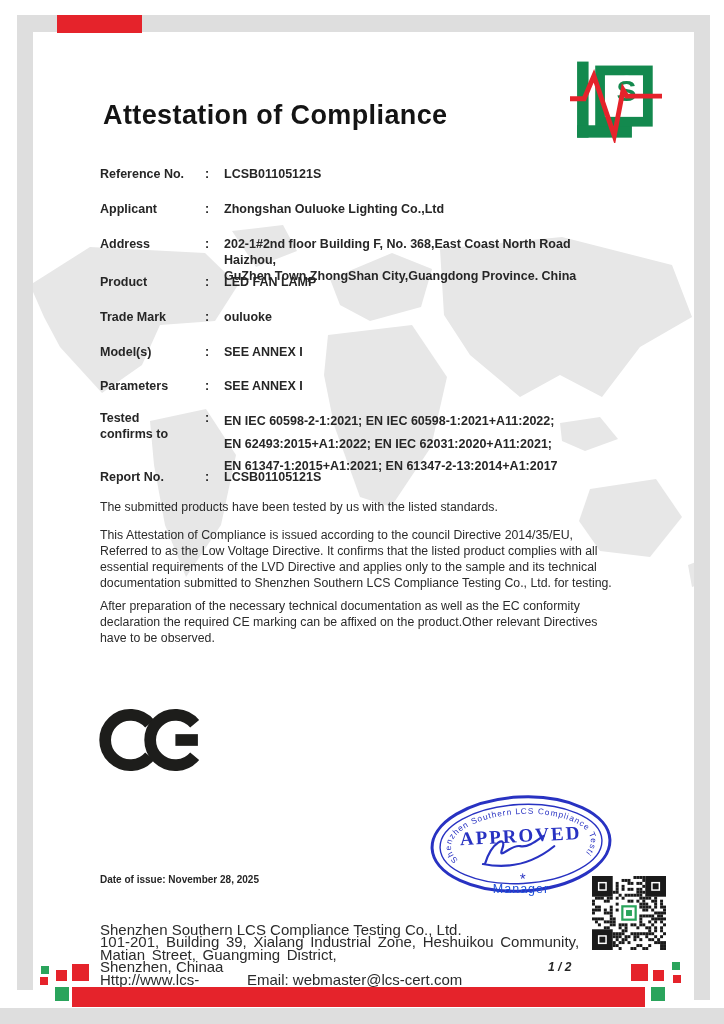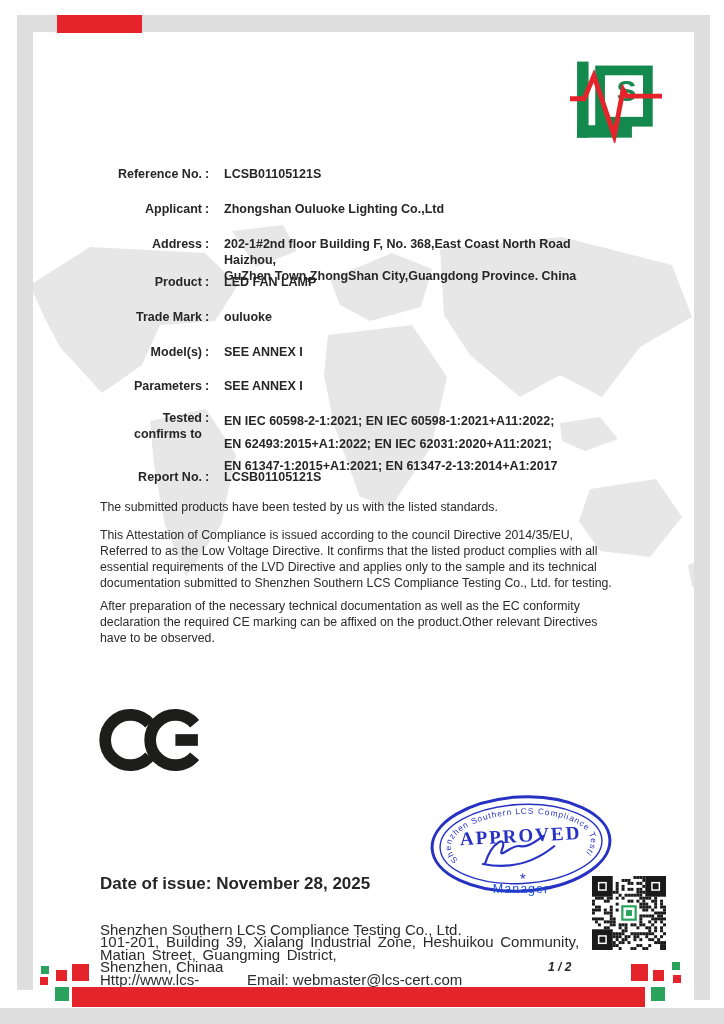--- a/index.html
+++ b/index.html
@@ -8,28 +8,28 @@
   .abs{position:absolute;}
   .z0{z-index:0;}.z1{z-index:1;}.z2{z-index:2;}
   
   .bar{position:absolute;background:#dedede;}
   .redseg{position:absolute;background:#e5232b;}
   
   .title{position:absolute;left:103px;top:100px;font-size:27px;font-weight:700;
          letter-spacing:.4px;color:#141414;}
   
   .row{position:absolute;left:100px;width:525px;font-size:12.5px;font-weight:700;line-height:16px;}
-  .row .lbl{position:absolute;left:0;top:0;width:102px;white-space:pre-line;text-align:right;}
+  .row .lbl{position:absolute;left:0;top:0;width:102px;white-space:pre-line;}
   .row .sep{position:absolute;left:105px;top:0;}
   .row .val{position:absolute;left:124px;top:0;width:402px;white-space:pre-line;}
   .row.std .val{line-height:22.5px;}
   
   .para{position:absolute;left:100px;width:532px;font-size:12.3px;line-height:16px;
         white-space:pre-line;color:#2b2b2b;}
-  .dateline{position:absolute;left:100px;top:874px;font-size:17px;font-weight:700;}
+  .dateline{position:absolute;left:100px;top:874px;font-size:10px;font-weight:700;}
   
   .stampwrap{position:absolute;left:426px;top:790px;width:190px;height:108px;transform:rotate(-3deg);}
   .manager{position:absolute;left:426px;top:882px;width:190px;text-align:center;
            font-size:12.5px;color:#1d4ed8;letter-spacing:1px;}
   
   .footer{position:absolute;left:100px;top:924px;width:524px;font-size:15px;line-height:12.4px;color:#2b2b2b;}
   .footer .cols{display:flex;}
   .footer .cols .c1{width:147px;}
   .pagenum{position:absolute;left:548px;top:960px;font-size:12px;font-weight:700;font-style:italic;}
   .sq{position:absolute;}
@@ -60,20 +60,21 @@
 
   <svg class="abs z2" style="left:570px;top:58px" width="92" height="85" viewBox="0 0 104 96">
     <rect x="8" y="4" width="13" height="86" fill="#13894e"></rect>
     <rect x="8" y="76" width="62" height="14" fill="#13894e"></rect>
     <rect x="34" y="14" width="54" height="58" fill="none" stroke="#13894e" stroke-width="11"></rect>
     <circle cx="64" cy="37" r="17" fill="#ffffff"></circle>
     <text x="64" y="49" text-anchor="middle" font-size="34" font-weight="bold" fill="#13894e" font-family="Liberation Sans, sans-serif">S</text>
     <polyline points="0,46 16,46 27,20 50,88 60,36 64,43 104,43" fill="none" stroke="#e5232b" stroke-width="5.5"></polyline>
   </svg>
 
+  <div class="title z2">Attestation of Compliance</div>
 
   <div class="row z2" style="top:166px">
     <div class="lbl">Reference No.</div>
     <div class="sep">:</div>
     <div class="val">LCSB01105121S</div>
   </div>
   <div class="row z2" style="top:201px">
     <div class="lbl">Applicant</div>
     <div class="sep">:</div>
     <div class="val">Zhongshan Ouluoke Lighting Co.,Ltd</div>

